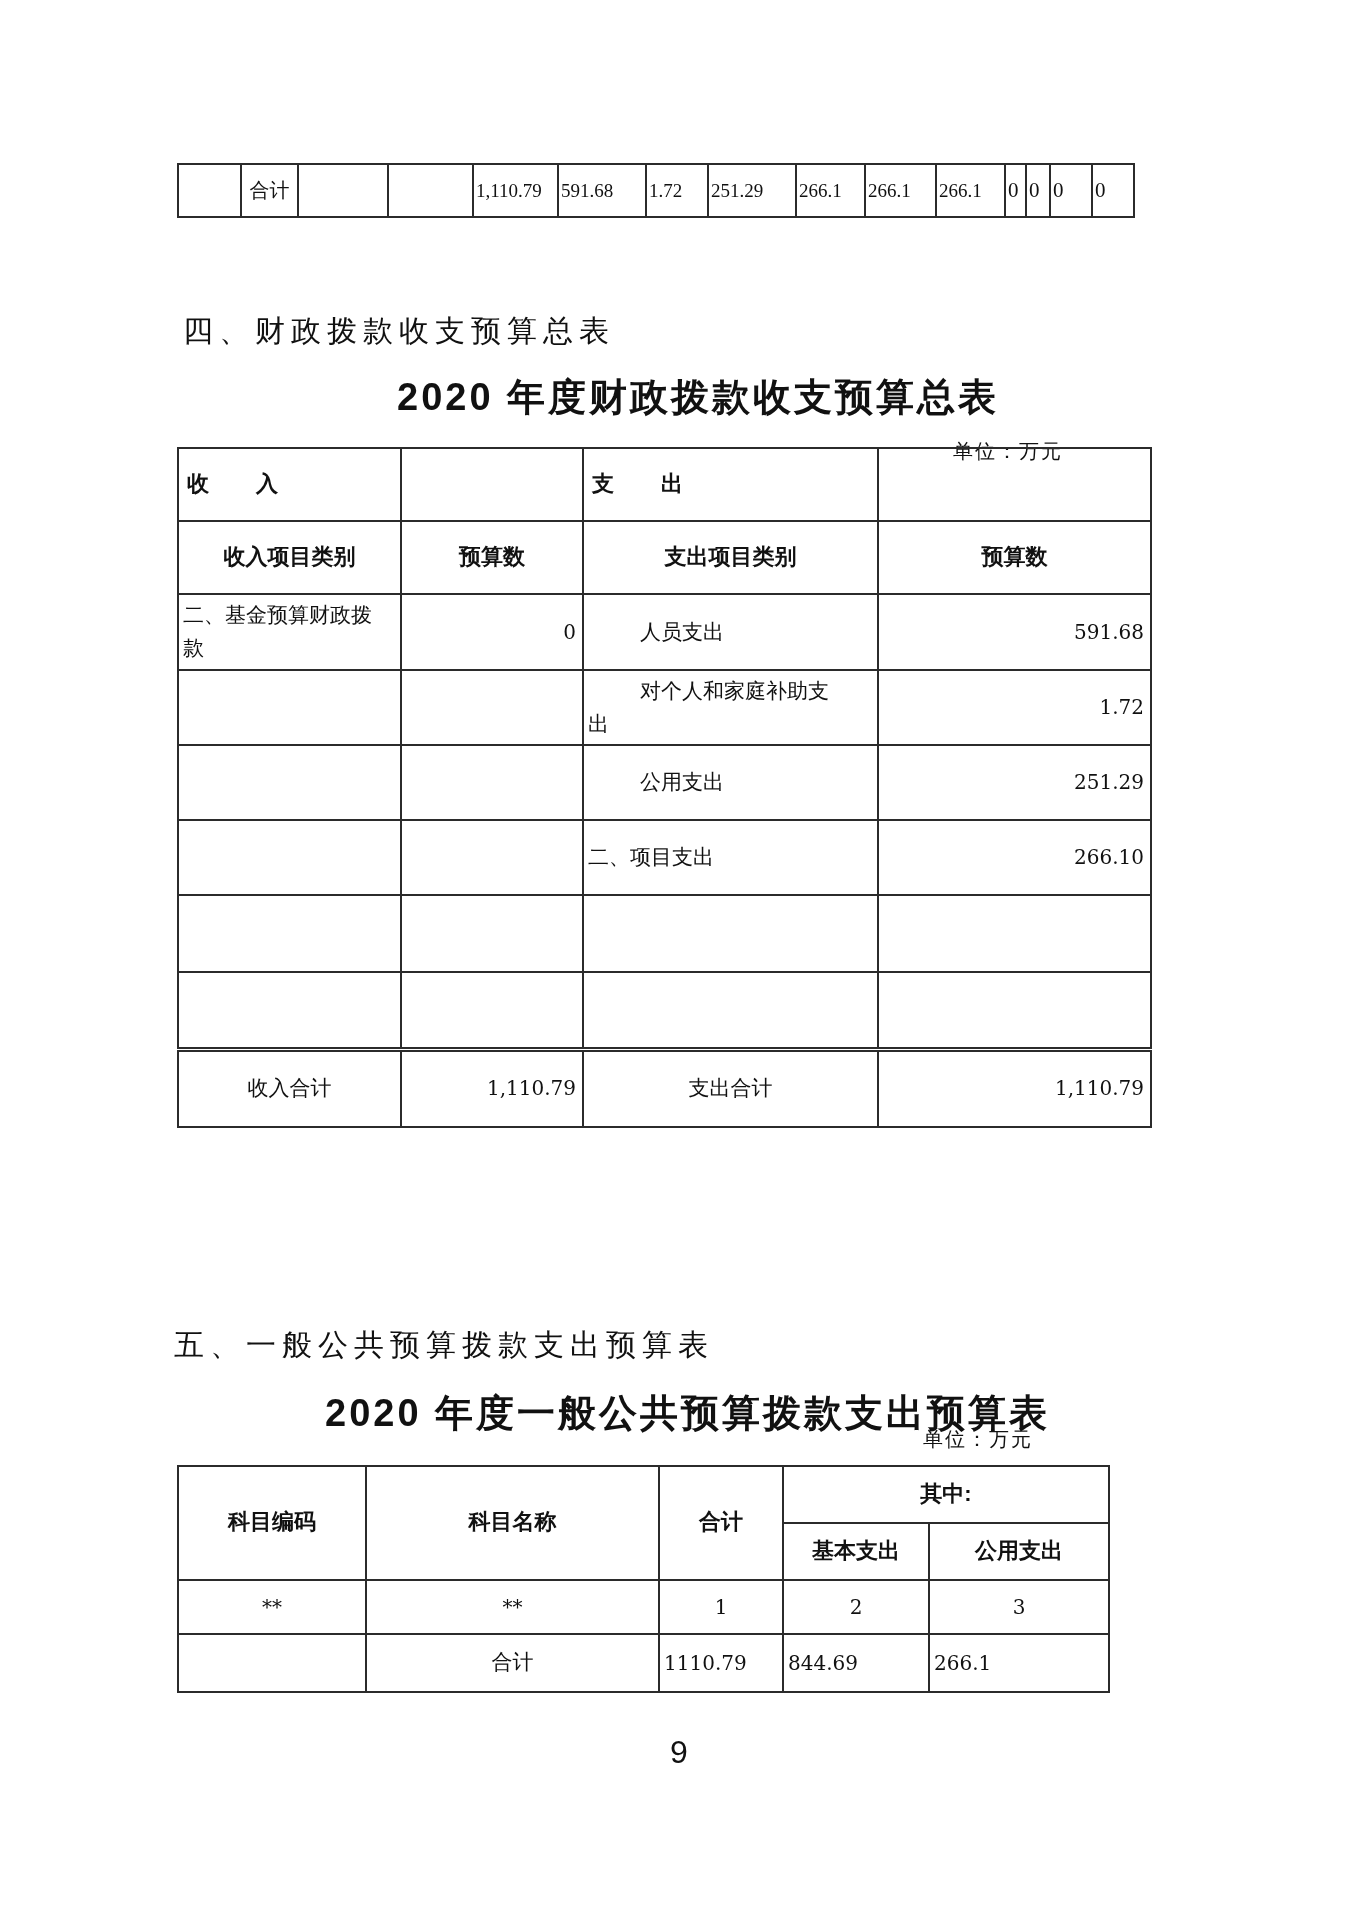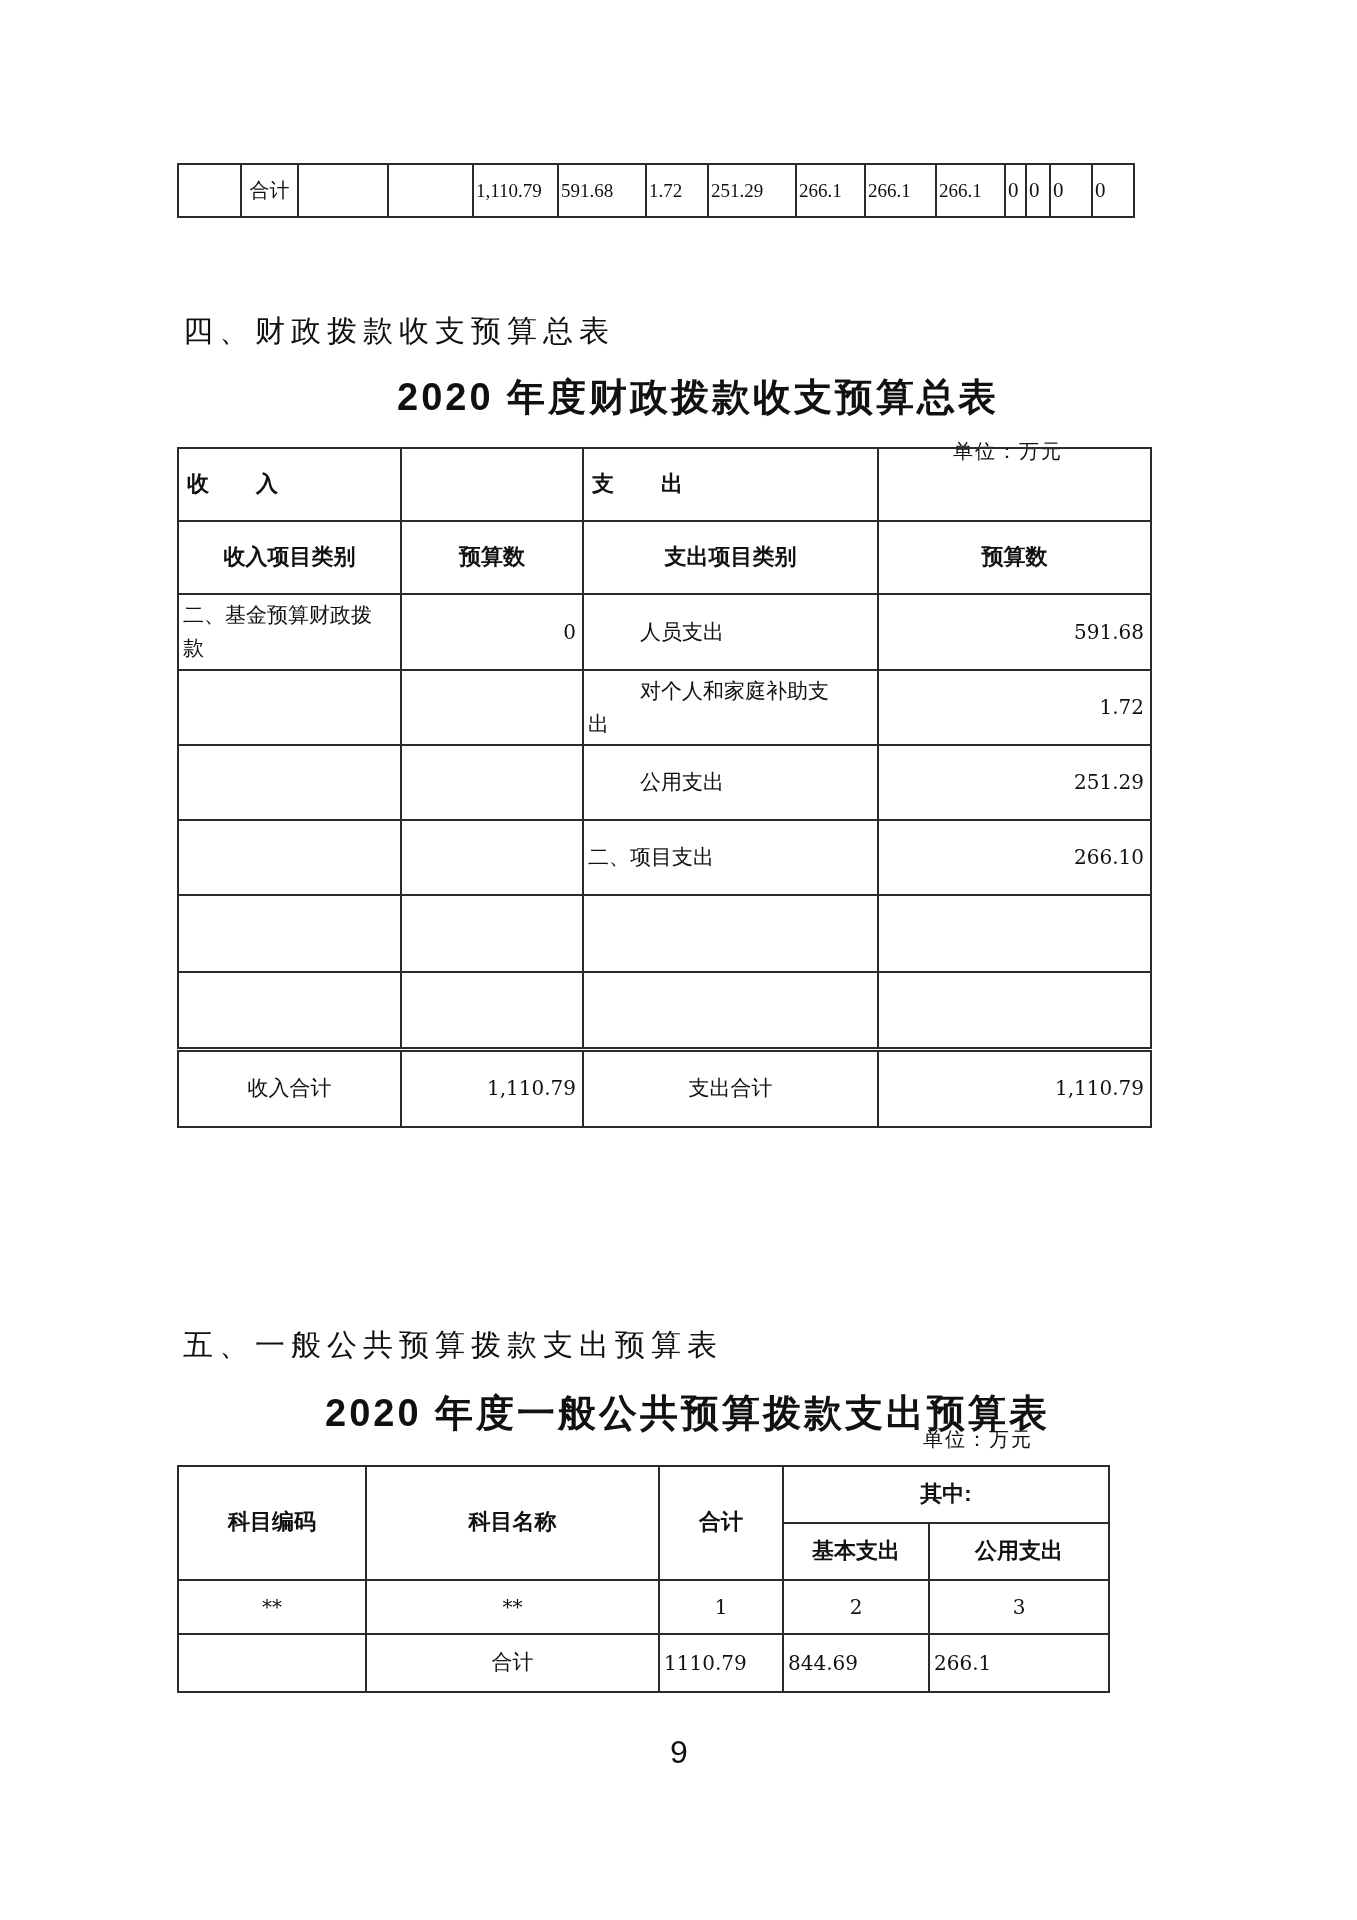--- a/index.html
+++ b/index.html
@@ -19,21 +19,21 @@
 
   
   #strip{left:177px;top:163px;width:956px;}
   #strip td{height:51px;font-size:19px;padding:0 2px;text-align:left;line-height:1.05;}
   #strip td.center{text-align:center;font-size:20px;}
   #strip td.zero{font-size:21px;}
 
   
   .kai{position:absolute;font-size:30px;letter-spacing:6px;white-space:nowrap;}
   #h4{left:183px;top:311px;}
-  #h5{left:183px;top:1325px;}
+  #h5{left:174px;top:1325px;}
 
   
   .title{position:absolute;font-family:"Liberation Sans","DejaVu Sans",sans-serif;
          font-weight:700;font-size:38px;letter-spacing:3px;white-space:nowrap;}
   #title1{left:397px;top:372px;}
   #title2{left:325px;top:1388px;}
 
   .unit{position:absolute;font-size:20px;letter-spacing:2px;white-space:nowrap;}
   #unit1{left:953px;top:438px;}
   #unit2{left:923px;top:1426px;}

